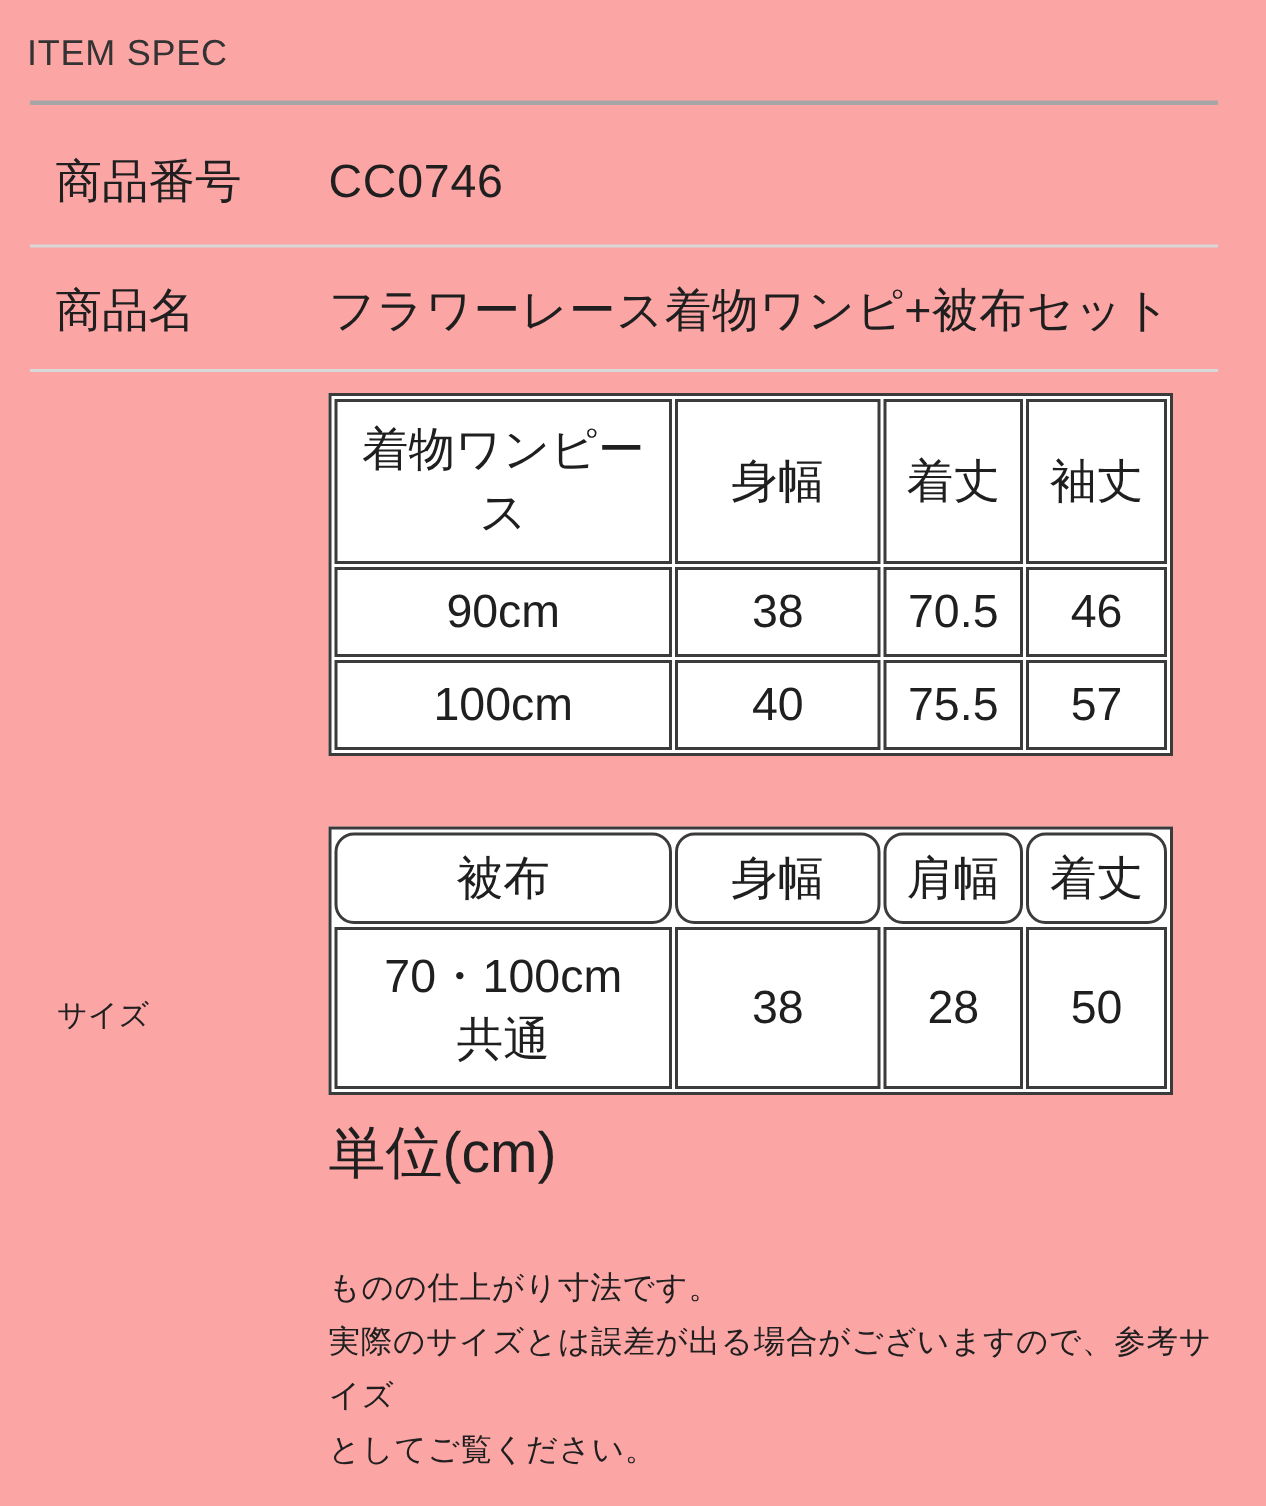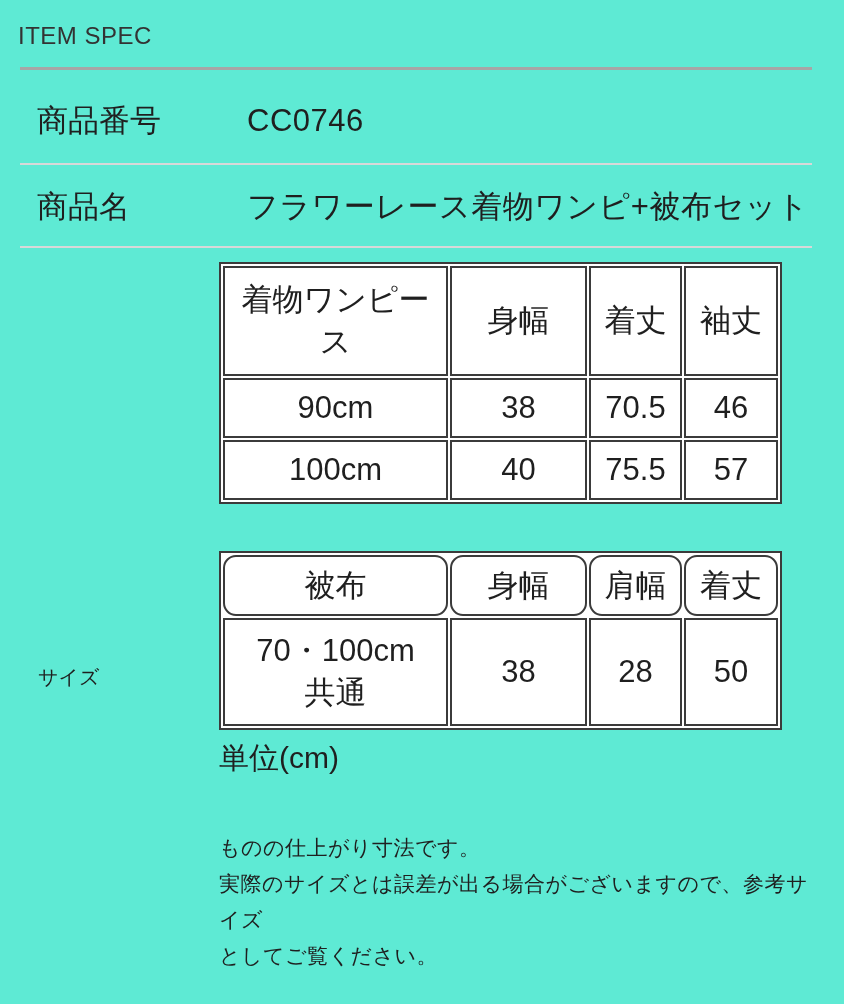--- a/index.html
+++ b/index.html
@@ -5,21 +5,21 @@
   html, body {
     margin: 0;
     padding: 0;
     background: #ffffff;
     font-family: "Liberation Sans", "DejaVu Sans", sans-serif;
     color: #1f1f1f;
   }
   .page {
     width: 844px;
     height: 1004px;
-    background: #5eead4;
+    background: #fca5a5;
     box-sizing: border-box;
     overflow: hidden;
     position: relative;
   }
   .section-title {
     margin: 0;
     padding: 22px 0 0 18px;
     font-size: 24px;
     line-height: 27px;
     font-weight: 400;
@@ -37,21 +37,20 @@
     background: #d8d8d8;
     margin: 0 32px 0 20px;
     border: none;
   }
   .spec-row {
     display: flex;
     align-items: flex-start;
     padding: 32px 0 24px 37px;
     font-size: 31px;
     line-height: 37px;
-    gap: 28px;
   }
   .spec-row.second {
     padding: 23px 0 21px 37px;
   }
   .spec-label {
     width: 182px;
     flex: 0 0 182px;
   }
   .spec-value {
     flex: 1;
@@ -98,22 +97,22 @@
     display: inline-block;
     max-width: 200px;
     vertical-align: middle;
   }
   .wrap-size {
     display: inline-block;
     max-width: 175px;
     vertical-align: middle;
   }
   .unit-note {
-    margin-top: 9px;
-    font-size: 30px;
+    margin-top: 20px;
+    font-size: 38px;
     line-height: 38px;
   }
   .notes {
     margin-top: 53px;
     font-size: 21px;
     line-height: 36px;
     letter-spacing: 0.5px;
     padding-right: 20px;
   }
 </style>

